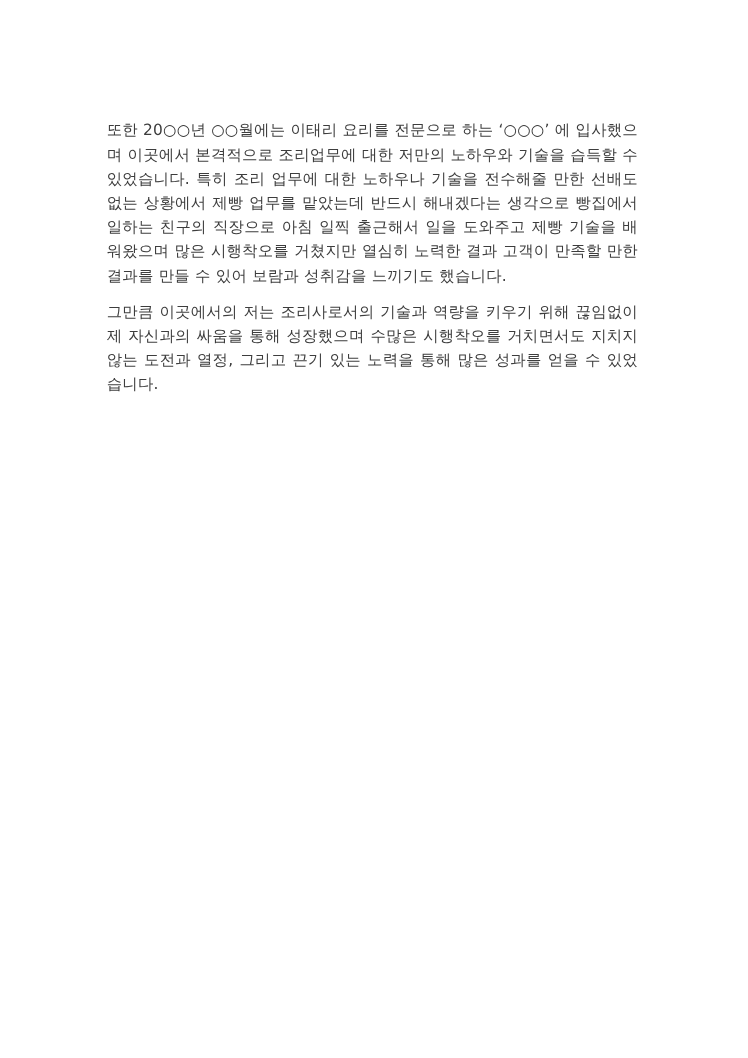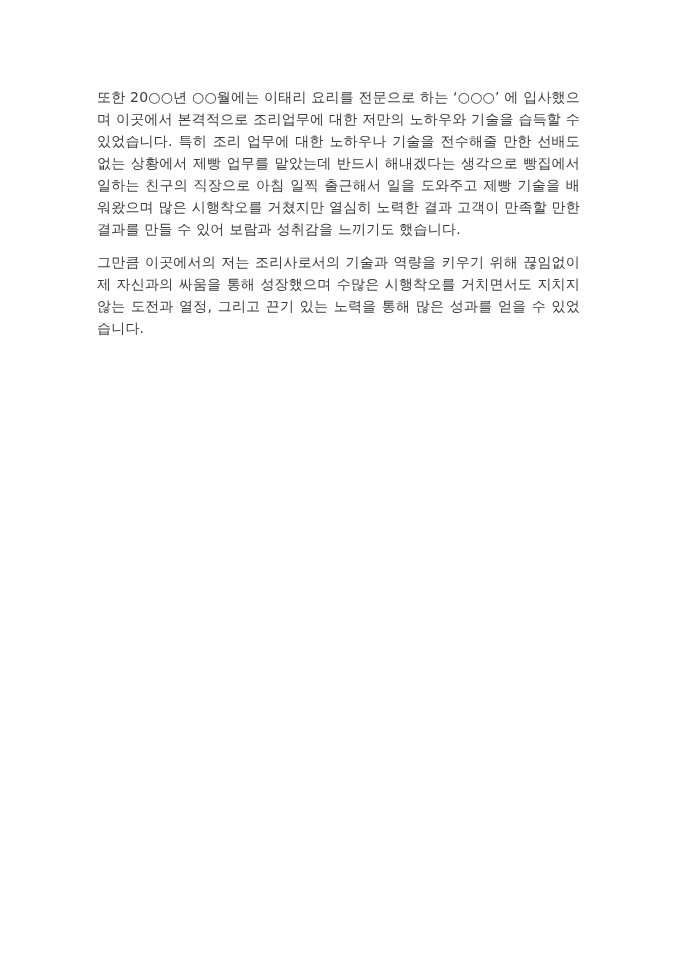--- a/index.html
+++ b/index.html
@@ -15,21 +15,21 @@
   }
   .page {
     position: relative;
     width: 680px;
     height: 962px;
     background: var(--page-bg, #ffffff);
     box-sizing: border-box;
   }
   .content {
     position: absolute;
-    top: 86px;
+    top: 108px;
     left: 97px;
     width: 483px;
   }
   .para {
     margin: 0 0 11px 0;
     font-size: 14px;
     line-height: 22px;
     color: var(--text-color, #3d3d3d);
     text-align: justify;
     word-break: break-all;

